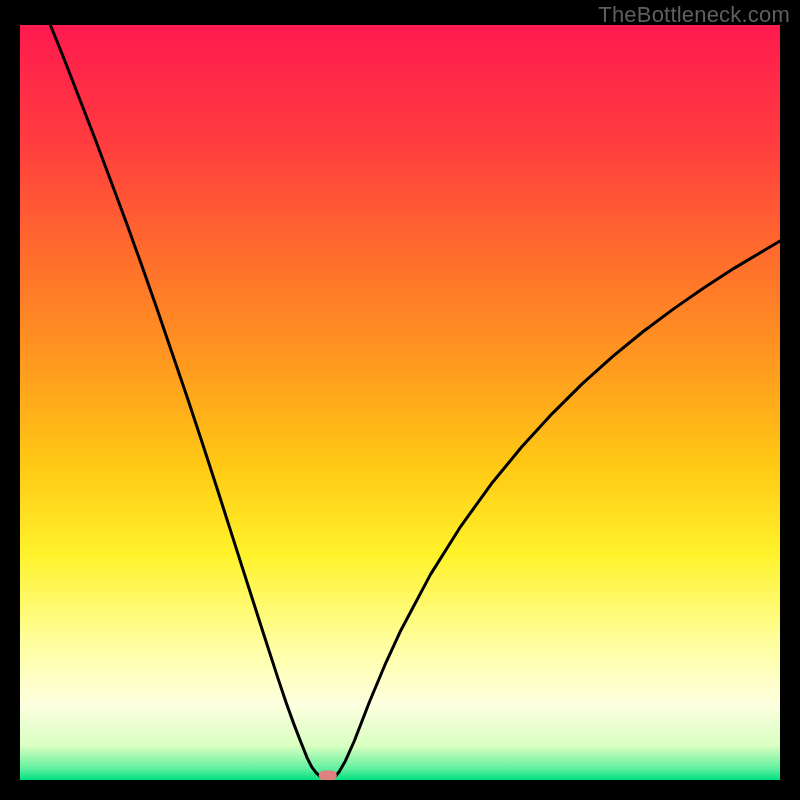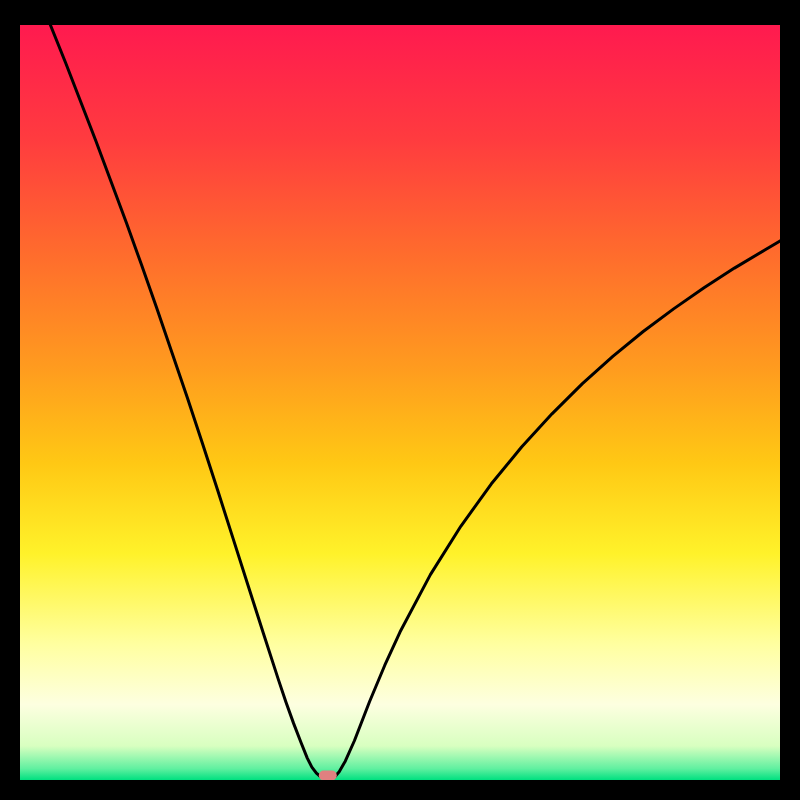--- a/index.html
+++ b/index.html
@@ -33,20 +33,21 @@
     top: 25px;
     width: 760px;
     height: 755px;
   }
   svg { display: block; }
 </style>
 </head>
 <body>
 
 <div class="frame">
+  <div class="watermark">TheBottleneck.com</div>
   <div class="plot-outer">
     <svg id="chart-svg" width="760" height="755" viewBox="0 0 760 755" preserveAspectRatio="none">
       <defs>
         <linearGradient id="bg-grad" x1="0" y1="0" x2="0" y2="1">
             <stop offset="0%" stop-color="#ff1a4f"></stop>
             <stop offset="15%" stop-color="#ff3b3f"></stop>
             <stop offset="30%" stop-color="#ff6b2d"></stop>
             <stop offset="45%" stop-color="#ff9a1f"></stop>
             <stop offset="57.99999999999999%" stop-color="#ffc814"></stop>
             <stop offset="70%" stop-color="#fff22a"></stop>

